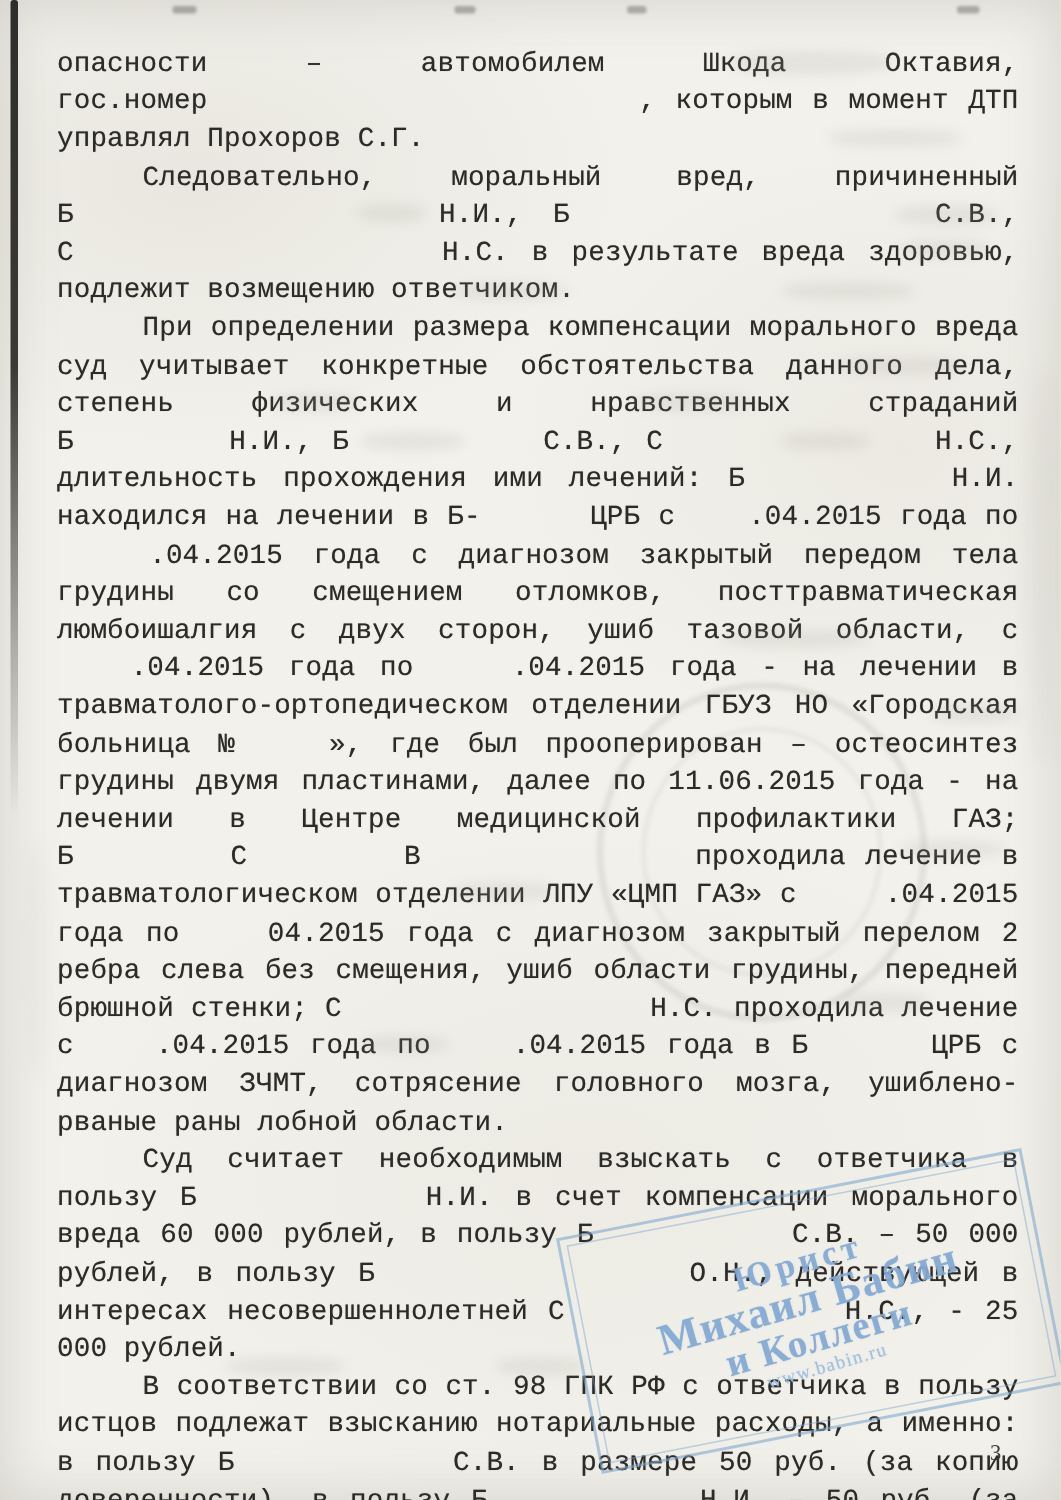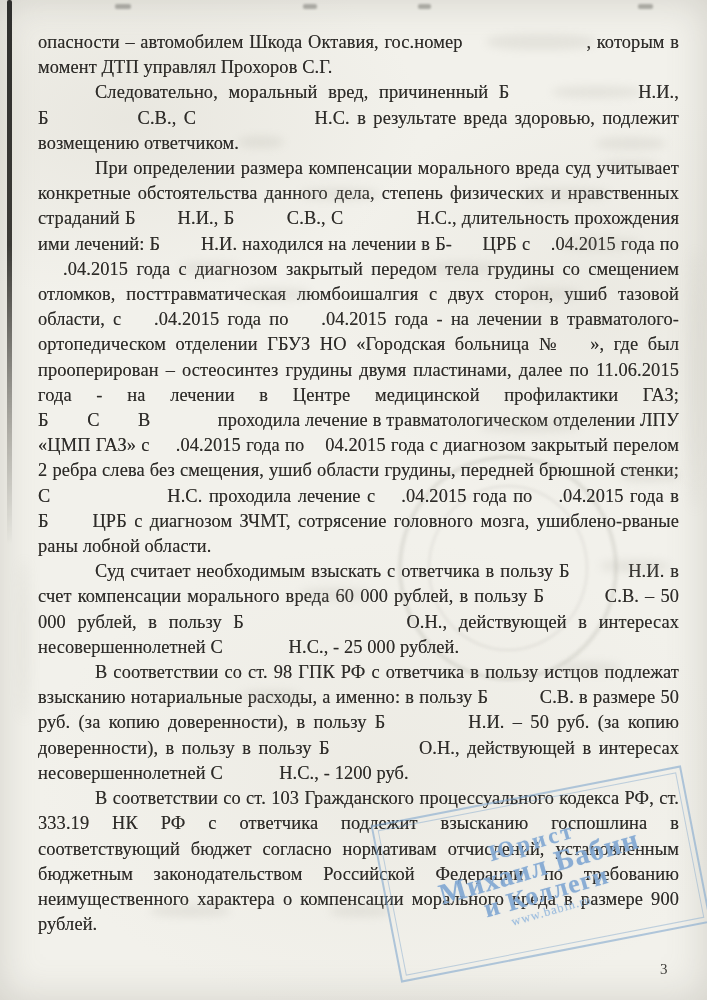--- a/index.html
+++ b/index.html
@@ -23,21 +23,21 @@
     border-radius:2px;filter:blur(.5px);
   }
   .tick{position:absolute;top:4px;height:5px;background:rgba(70,70,66,.38);filter:blur(1px);border-radius:2px;}
   .text-block{
     position:absolute;left:38px;top:30px;width:641px;
     font-size:18.4px;line-height:25.2px;color:#2d2b28;
     text-align:justify;
     text-shadow:0 0 .5px rgba(45,43,40,.55);
     letter-spacing:.1px;
   }
-  .text-block p{margin:0;text-indent:57px;}
+  .text-block p{margin:0;text-indent:57px;font-family:Liberation Mono, monospace;}
   .text-block p.no-indent{text-indent:0;}
   .smudge{position:absolute;background:#a6a49a;opacity:.18;filter:blur(4px);border-radius:45%;}
   .circle-stamp{
     position:absolute;left:398px;top:455px;width:212px;height:218px;
     border:4px solid rgba(124,119,106,.15);border-radius:50%;filter:blur(1.5px);
   }
   .circle-stamp::after{
     content:"";position:absolute;inset:26px;border:2px solid rgba(124,119,106,.12);border-radius:50%;
   }
   .stamp{

